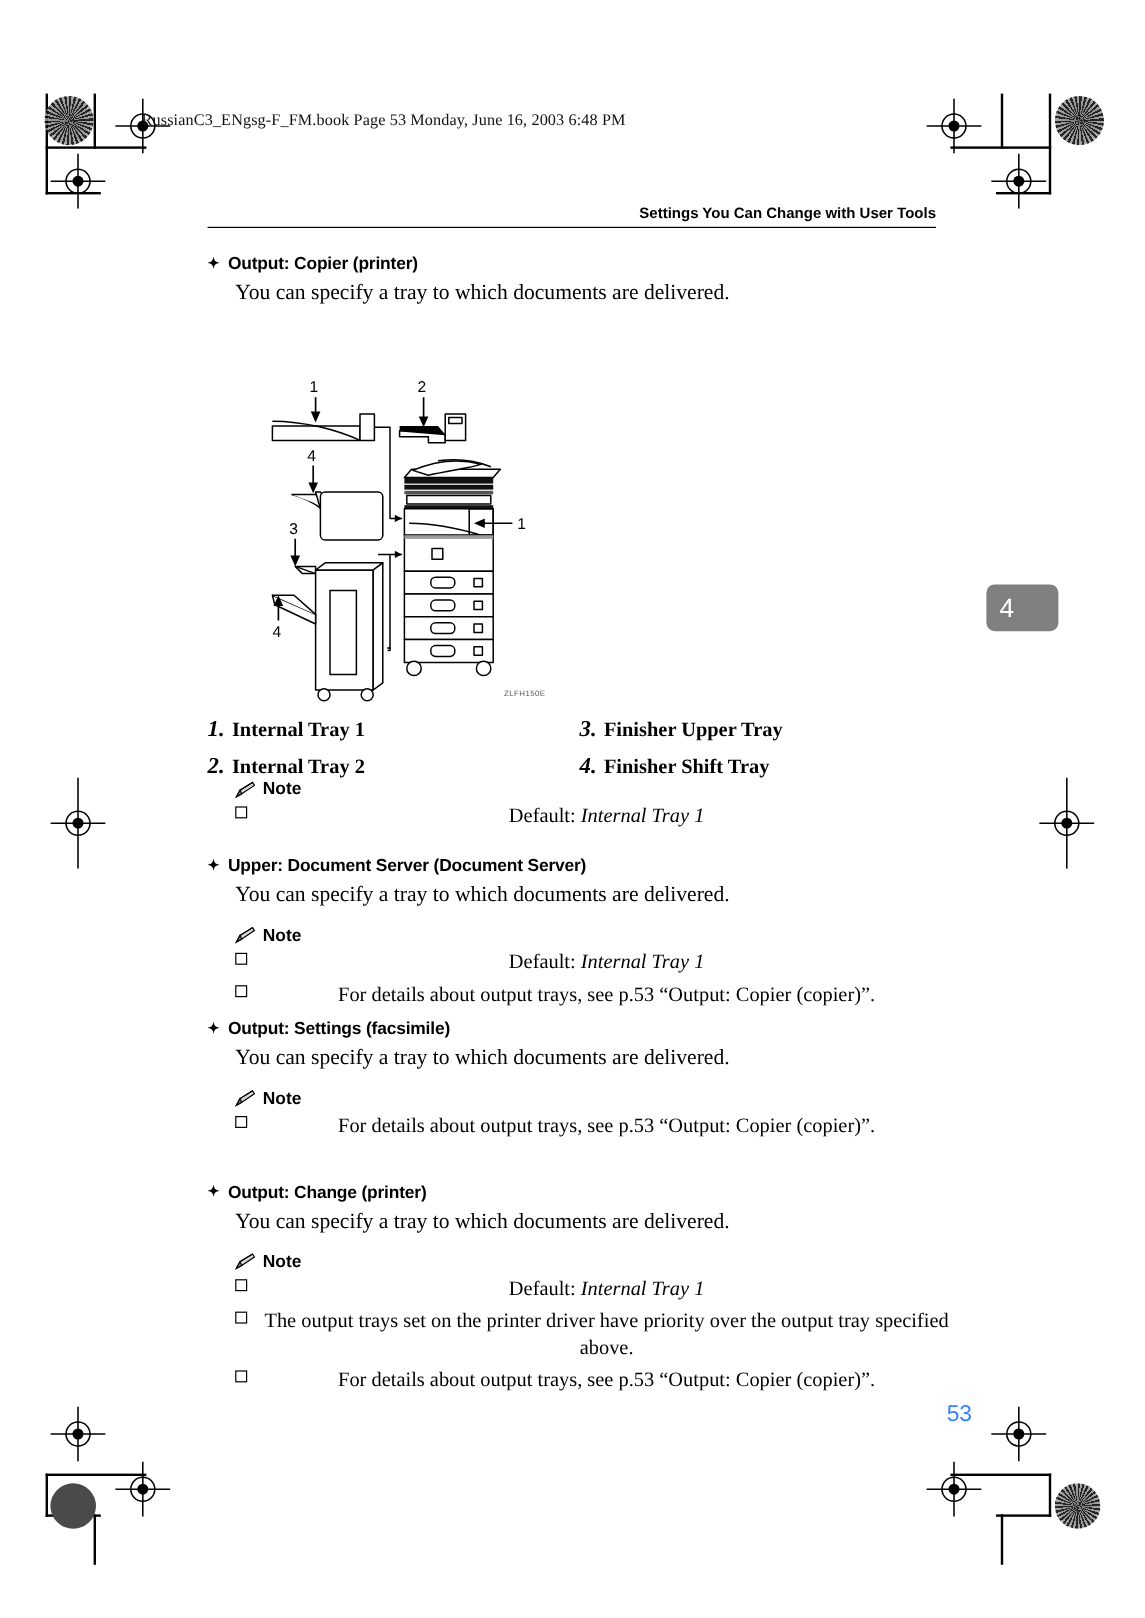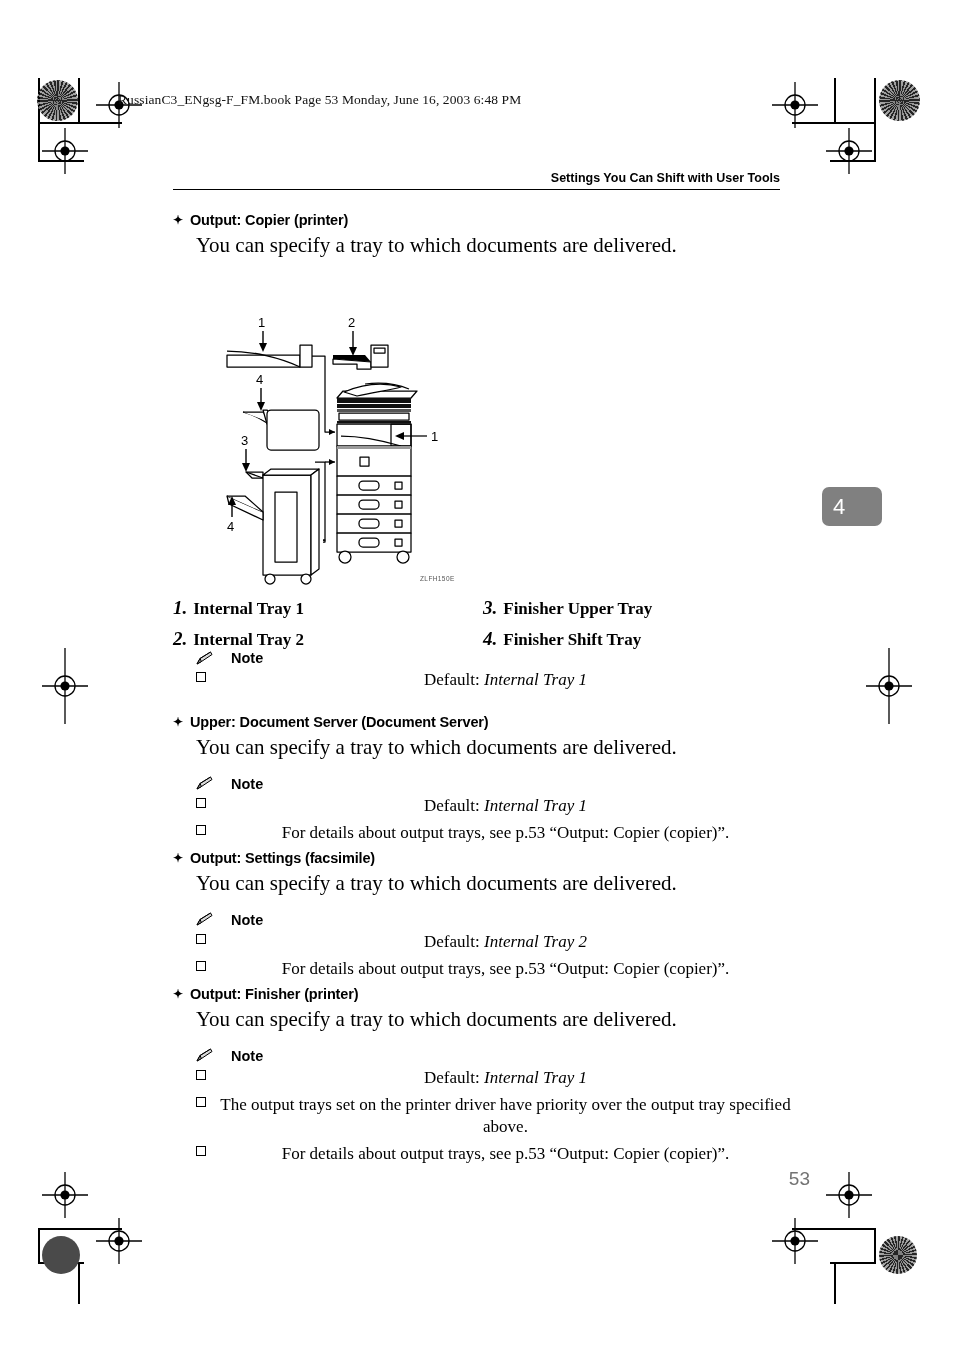--- a/index.html
+++ b/index.html
@@ -82,34 +82,34 @@
     color: #000;
   }
   .diamond {
     flex: 0 0 auto;
     font-size: 12px;
     line-height: 1;
     transform: translateY(-1px);
   }
 
   .sec-body {
-    font-size: 21px;
+    font-size: 18px;
     line-height: 1.32;
     margin: 0 0 0 23px;
   }
 
   .note-block { margin: 14px 0 0 23px; }
 
   .note-title {
     font-family: "Liberation Sans", sans-serif;
     font-weight: 700;
     font-size: 14.5px;
     display: flex;
     align-items: center;
-    gap: 18px;
+    gap: 6px;
     margin-bottom: 3px;
   }
   .pencil-icon { flex: 0 0 auto; display: block; }
 
   .note-list { margin: 0; padding: 0; list-style: none; text-align: center; }
   .note-list li {
     position: relative;
     padding-left: 22px;
     font-size: 17px;
     line-height: 1.3;
@@ -197,21 +197,21 @@
   }
 
   .page-number {
     position: absolute;
     left: 740px;
     top: 1168px;
     width: 70px;
     text-align: right;
     font-family: "Liberation Sans", sans-serif;
     font-size: 19px;
-    color: #737373;
+    color: #3b82f6;
   }
 </style>
 </head>
 <body>
 
 <div class="mark-layer">
 
   <div class="cropline" style="left:38px;  top:78px;  width:2px;  height:84px;"></div>
   <div class="cropline" style="left:78px;  top:78px;  width:2px;  height:46px;"></div>
   <div class="cropline" style="left:38px;  top:122px; width:84px; height:2px;"></div>
@@ -296,21 +296,21 @@
   <div class="patch halftone" style="left:37px; top:80px;  width:41px; height:41px;"></div>
   <div class="patch halftone" style="left:879px; top:80px; width:41px; height:41px;"></div>
   <div class="patch solid" style="left:42px; top:1236px; width:38px; height:38px;"></div>
   <div class="patch halftone" style="left:879px; top:1236px; width:38px; height:38px;"></div>
 </div>
 
 <div class="page">
 
   <div class="doc-header">RussianC3_ENgsg-F_FM.book  Page 53  Monday, June 16, 2003  6:48 PM</div>
 
-  <div class="running-head">Settings You Can Shift with User Tools</div>
+  <div class="running-head">Settings You Can Change with User Tools</div>
 
   <div class="figure">
     <svg width="300" height="285" viewBox="0 0 300 285">
       <g fill="none" stroke="#000" stroke-width="1.25" stroke-linejoin="round">
 
         <path d="M22,43 L95,43 L95,55 L22,55 Z" fill="#fff"></path>
         <path d="M22,39 C48,39 76,46 95,55" fill="none"></path>
         <rect x="95" y="33" width="12" height="22" fill="#fff"></rect>
 
         <path d="M128,43 L160,43 L166,50 L128,47 Z" fill="#000" stroke="none"></path>
@@ -505,34 +505,30 @@
         <svg class="pencil-icon" width="17" height="15" viewBox="0 0 17 15">
           <polygon points="1,13 4,7.5 14.5,1 16,3.5 5.5,10.5" fill="#d9d9d9" stroke="#000" stroke-width="1"></polygon>
           <polygon points="1,13 4,7.5 5.5,10.5" fill="#888" stroke="#000" stroke-width="1"></polygon>
           <line x1="4" y1="7.5" x2="14.5" y2="1" stroke="#000" stroke-width="0.9"></line>
         </svg>
         <span>Note</span>
       </div>
       <ul class="note-list">
         <li>
           <span class="sq"></span>
-          <span>Default: </span><span class="ital">Internal Tray 2</span>
-        </li>
-        <li>
-          <span class="sq"></span>
           <span>For details about output trays, see p.53 “Output: Copier (copier)”.</span>
         </li>
       </ul>
     </div>
   </div>
 
   <div class="content" style="top:986px;">
     <div class="sec-head">
       <span class="diamond">✦</span>
-      <span>Output: Finisher (printer)</span>
+      <span>Output: Change (printer)</span>
     </div>
     <div class="sec-body">You can specify a tray to which documents are delivered.</div>
     <div class="note-block">
       <div class="note-title">
         <svg class="pencil-icon" width="17" height="15" viewBox="0 0 17 15">
           <polygon points="1,13 4,7.5 14.5,1 16,3.5 5.5,10.5" fill="#d9d9d9" stroke="#000" stroke-width="1"></polygon>
           <polygon points="1,13 4,7.5 5.5,10.5" fill="#888" stroke="#000" stroke-width="1"></polygon>
           <line x1="4" y1="7.5" x2="14.5" y2="1" stroke="#000" stroke-width="0.9"></line>
         </svg>
         <span>Note</span>

